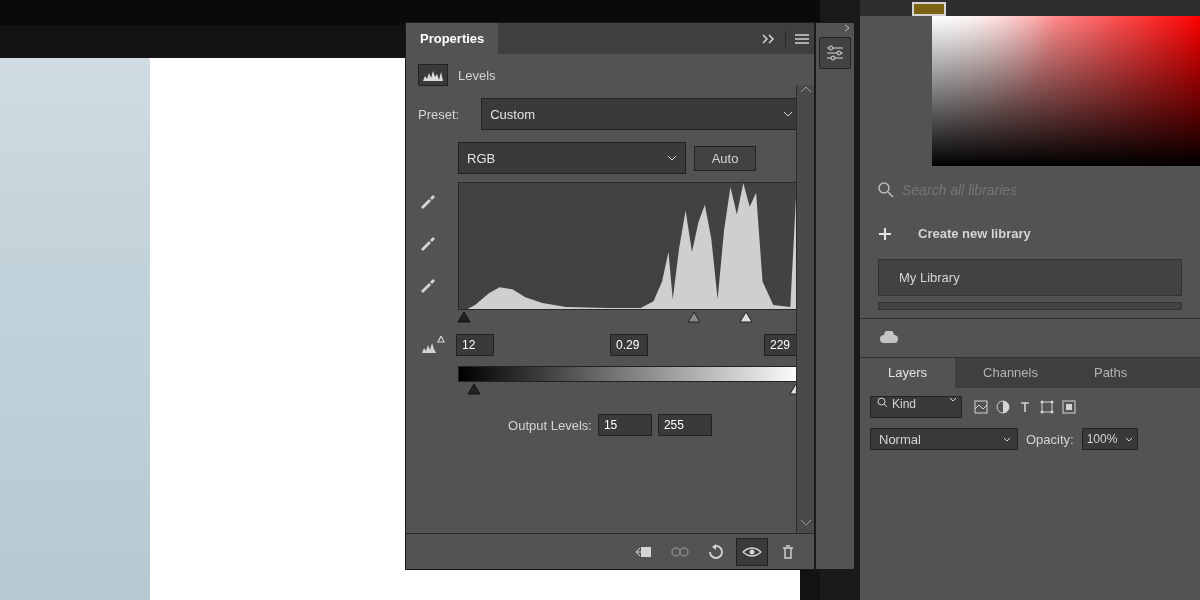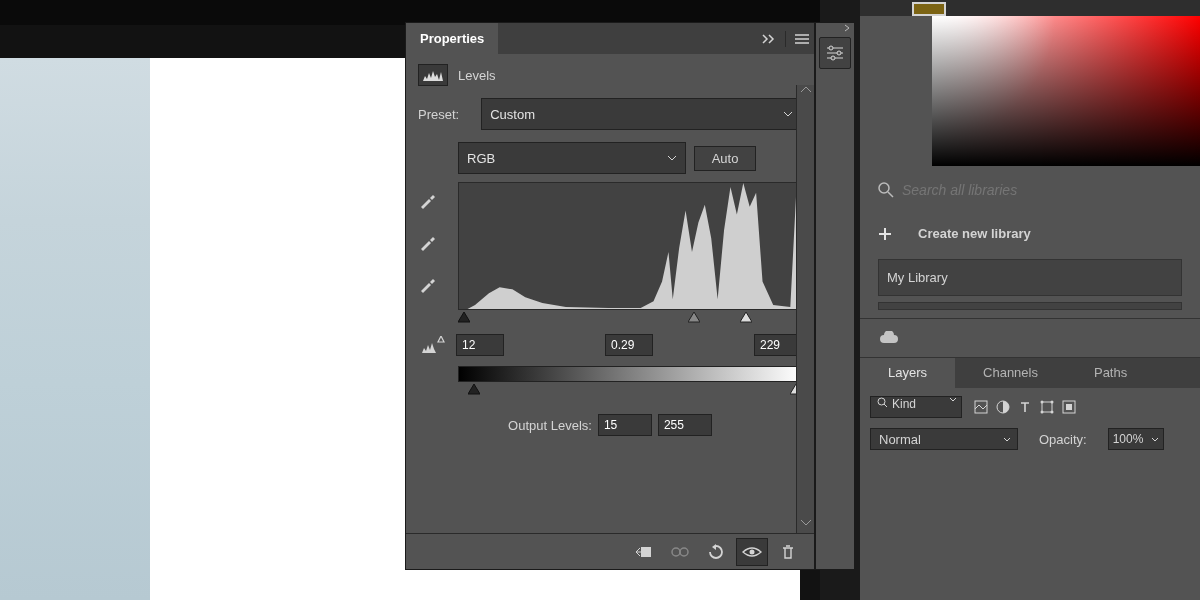--- a/index.html
+++ b/index.html
@@ -35,21 +35,21 @@
 .eyedroppers{width:28px;display:flex;flex-direction:column;gap:20px;padding-top:8px}
 .eyedropper{width:22px;height:22px;cursor:pointer}
 .histo-box{flex:1;height:128px;background:#424242;border:1px solid #2a2a2a;position:relative;overflow:hidden}
 .histo-svg{position:absolute;bottom:0;left:0;width:100%;height:100%}
 
 .input-sliders{height:14px;margin:2px 12px 4px 52px;position:relative}
 .slider-triangle{position:absolute;top:0;width:12px;height:12px;cursor:pointer}
 
 .input-levels-row{display:flex;align-items:center;padding:4px 12px 10px 12px;gap:8px}
 .warn-icon{width:30px;display:flex;justify-content:center}
-.num-input{width:48px;height:22px;background:#3a3a3a;border:1px solid #222;color:#fff;text-align:left;padding:0 5px;font-size:12px}
+.num-input{width:38px;height:22px;background:#3a3a3a;border:1px solid #222;color:#fff;text-align:left;padding:0 5px;font-size:12px}
 .il-spread{flex:1;display:flex;justify-content:space-between}
 
 .gradient-bar{height:16px;margin:0 12px 0 52px;background:linear-gradient(to right,#000,#fff);border:1px solid #222}
 .output-sliders{height:14px;margin:2px 12px 4px 52px;position:relative}
 
 .output-row{display:flex;align-items:center;justify-content:center;padding:12px 12px 0;gap:6px}
 .output-row .num-input{width:54px}
 
 .panel-footer{position:absolute;bottom:0;left:0;right:0;height:36px;border-top:1px solid #2a2a2a;display:flex;align-items:center;justify-content:flex-end;padding:0 10px;gap:4px}
 .footer-btn{width:32px;height:28px;display:flex;align-items:center;justify-content:center;cursor:pointer}
@@ -75,35 +75,35 @@
 
 .tabs-row{display:flex;height:32px;margin-top:18px;background:#3f3f3f}
 .tabs-row .tab{padding:0 14px;line-height:32px;cursor:pointer;font-size:13px;color:#d4d4d4;font-weight:bold}
 .tabs-row .tab.active{background:#535353}
 
 .lib-body{padding:16px 18px 0}
 .search-row{display:flex;align-items:center;gap:8px;margin-bottom:28px}
 .search-input{flex:1;background:transparent;border:0;color:#e5e5e5;font-style:italic;font-size:14px;outline:none}
 
 .create-row{display:flex;align-items:center;gap:26px;margin-bottom:18px;cursor:pointer;font-weight:bold}
-.lib-item{background:#424242;border:1px solid #333;padding:10px 8px;margin-bottom:6px;cursor:pointer}
+.lib-item{background:#424242;border:1px solid #333;padding:10px 20px;margin-bottom:6px;cursor:pointer}
 .lib-item.small{height:8px;padding:3px}
 
 .cloud-row{height:40px;display:flex;align-items:center;padding:0 18px;border:1px solid #333;border-left:0;border-right:0;margin-top:8px}
 
 .layers-tabs{display:flex;height:30px;background:#3f3f3f}
 .layers-tabs .tab{padding:0 28px;line-height:30px;cursor:pointer;font-size:13px;font-weight:normal;color:#b4b4b4}
 .layers-tabs .tab.active{background:#535353;color:#e4e4e4}
 
 .filter-row{display:flex;align-items:center;padding:8px 10px;gap:2px}
 .kind-select{width:92px;height:22px;background:#3a3a3a;border:1px solid #222;display:flex;align-items:flex-start;padding:0 6px;font-size:12px;cursor:pointer;position:relative}
 .filter-icons{display:flex;gap:8px;margin-left:10px}
 .filter-icons span{cursor:pointer}
 
-.blend-row{display:flex;align-items:center;padding:2px 10px 6px;gap:21px}
+.blend-row{display:flex;align-items:center;padding:2px 10px 6px;gap:8px}
 .blend-select{width:148px;height:22px;background:#3a3a3a;border:1px solid #222;display:flex;align-items:center;padding:0 8px;font-size:13px;cursor:pointer;position:relative}
 .opacity-input{width:56px;height:22px;background:#3a3a3a;border:1px solid #222;display:flex;align-items:center;padding:0 4px;font-size:12px}
 
 svg{display:block}
 </style>
 </head>
 <body>
 
 <div class="canvas-bg">
   <div class="topbar-dark"></div>

